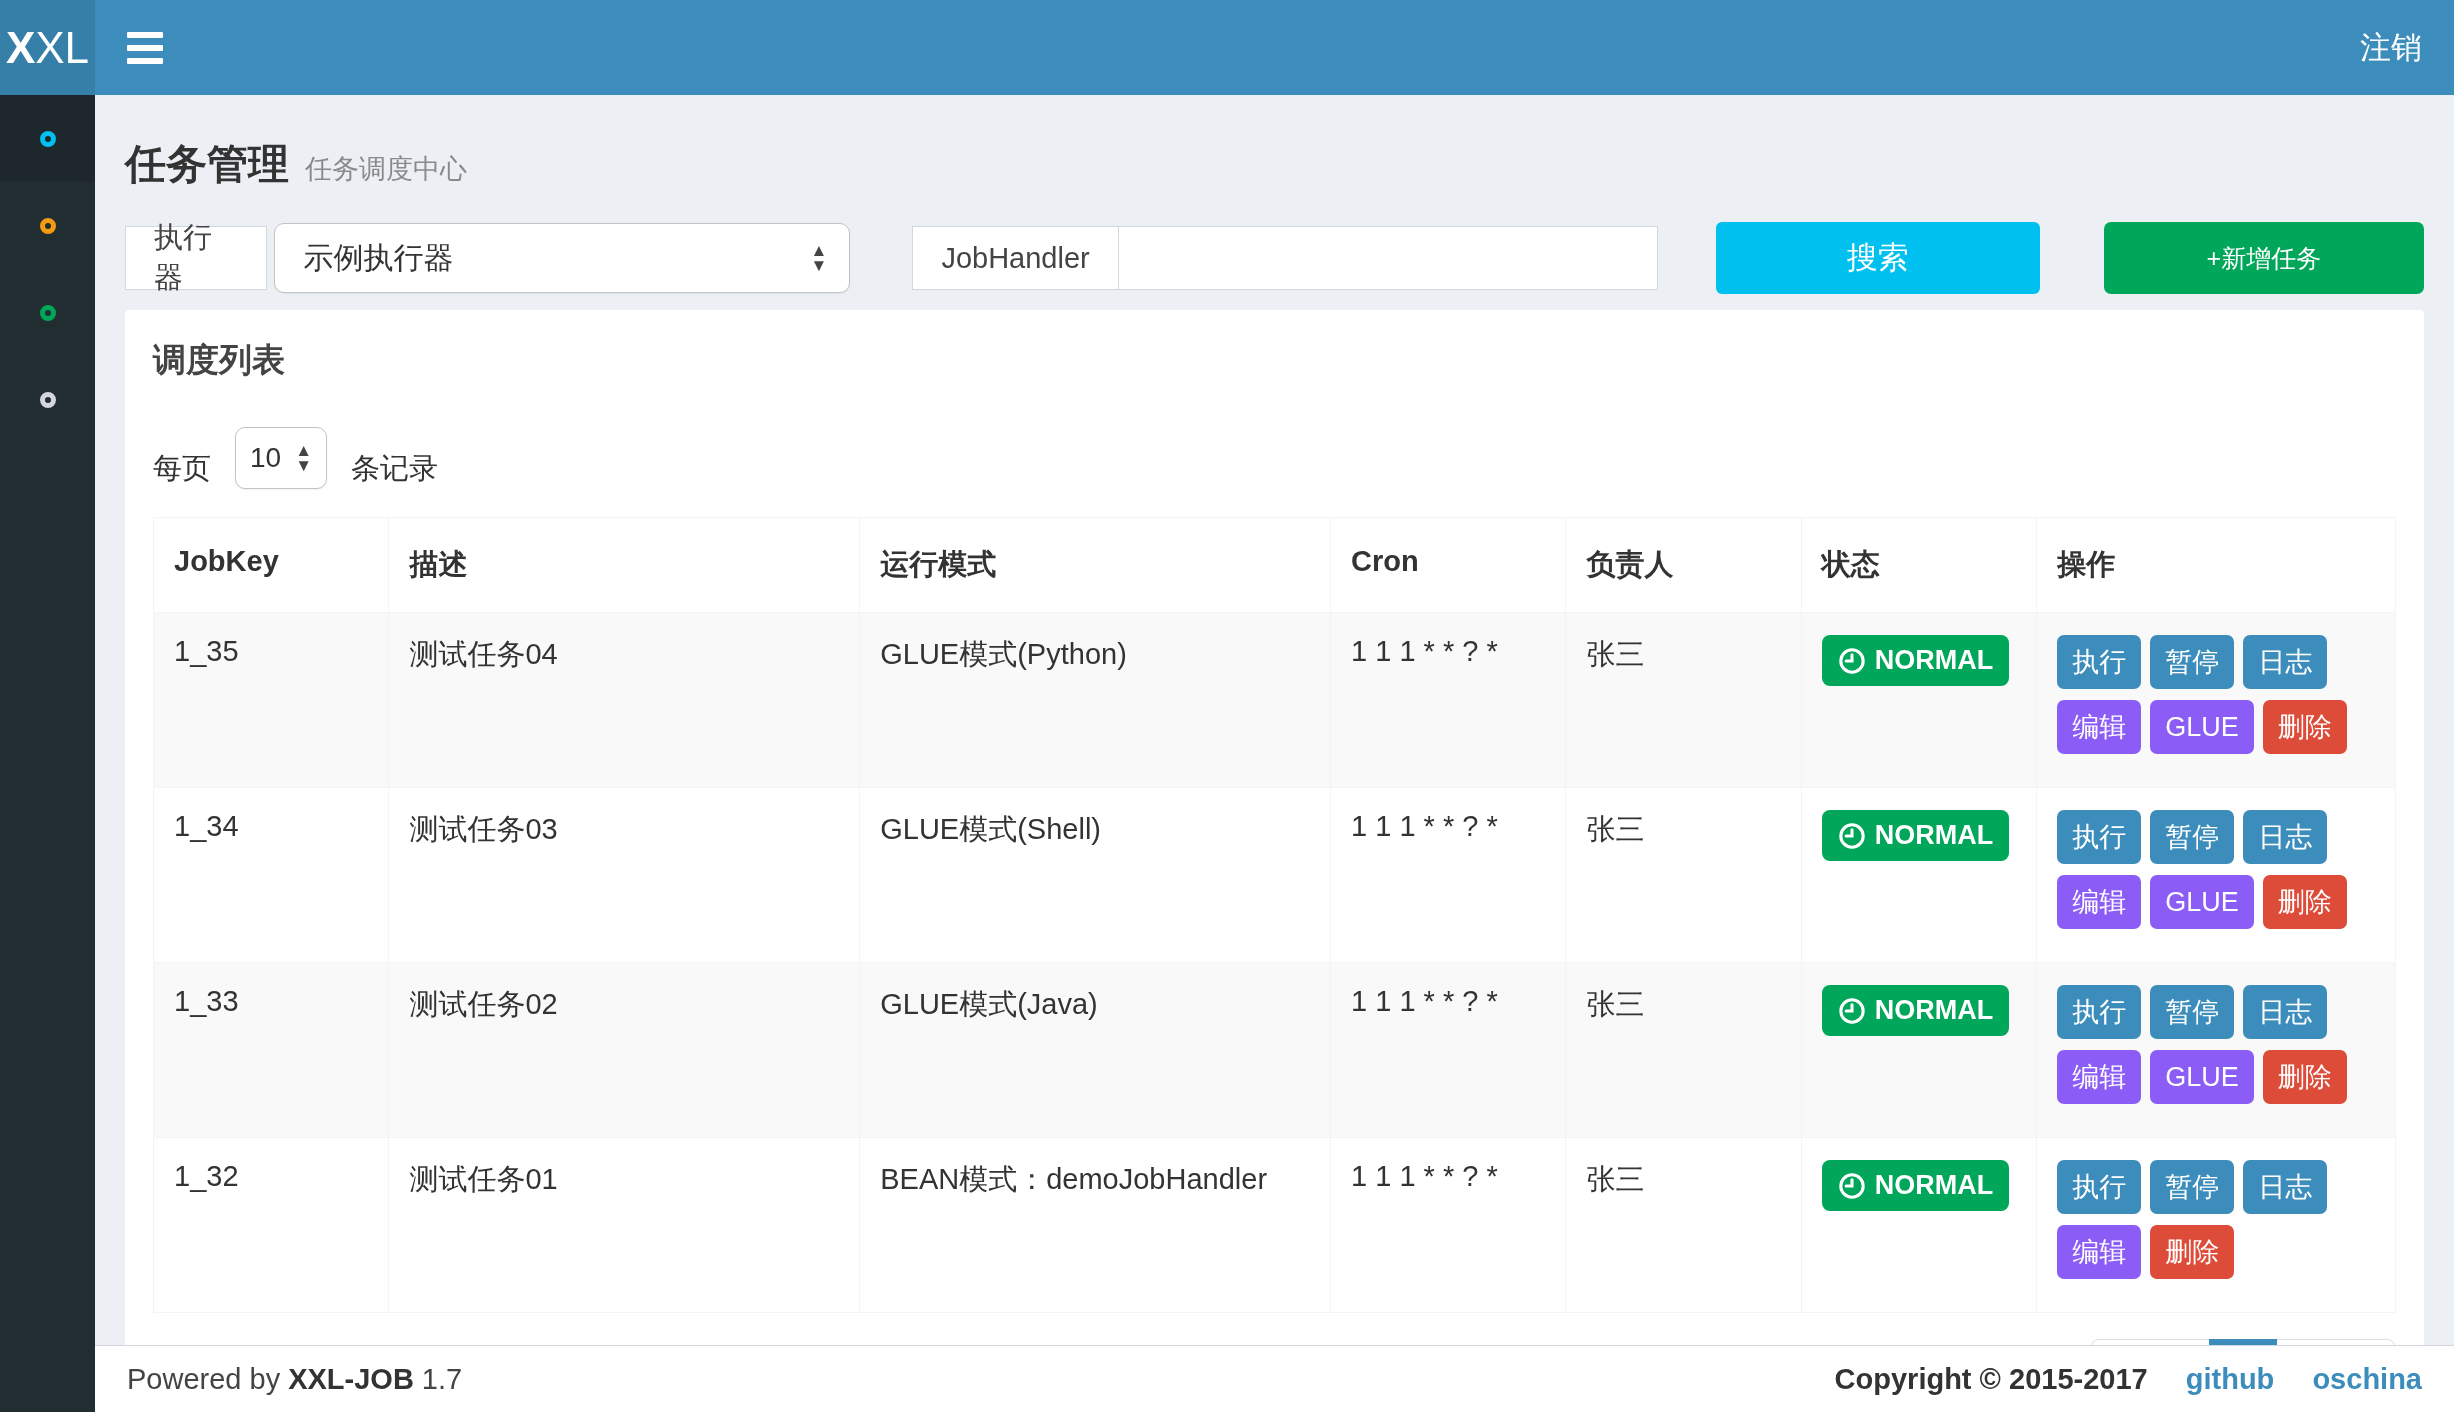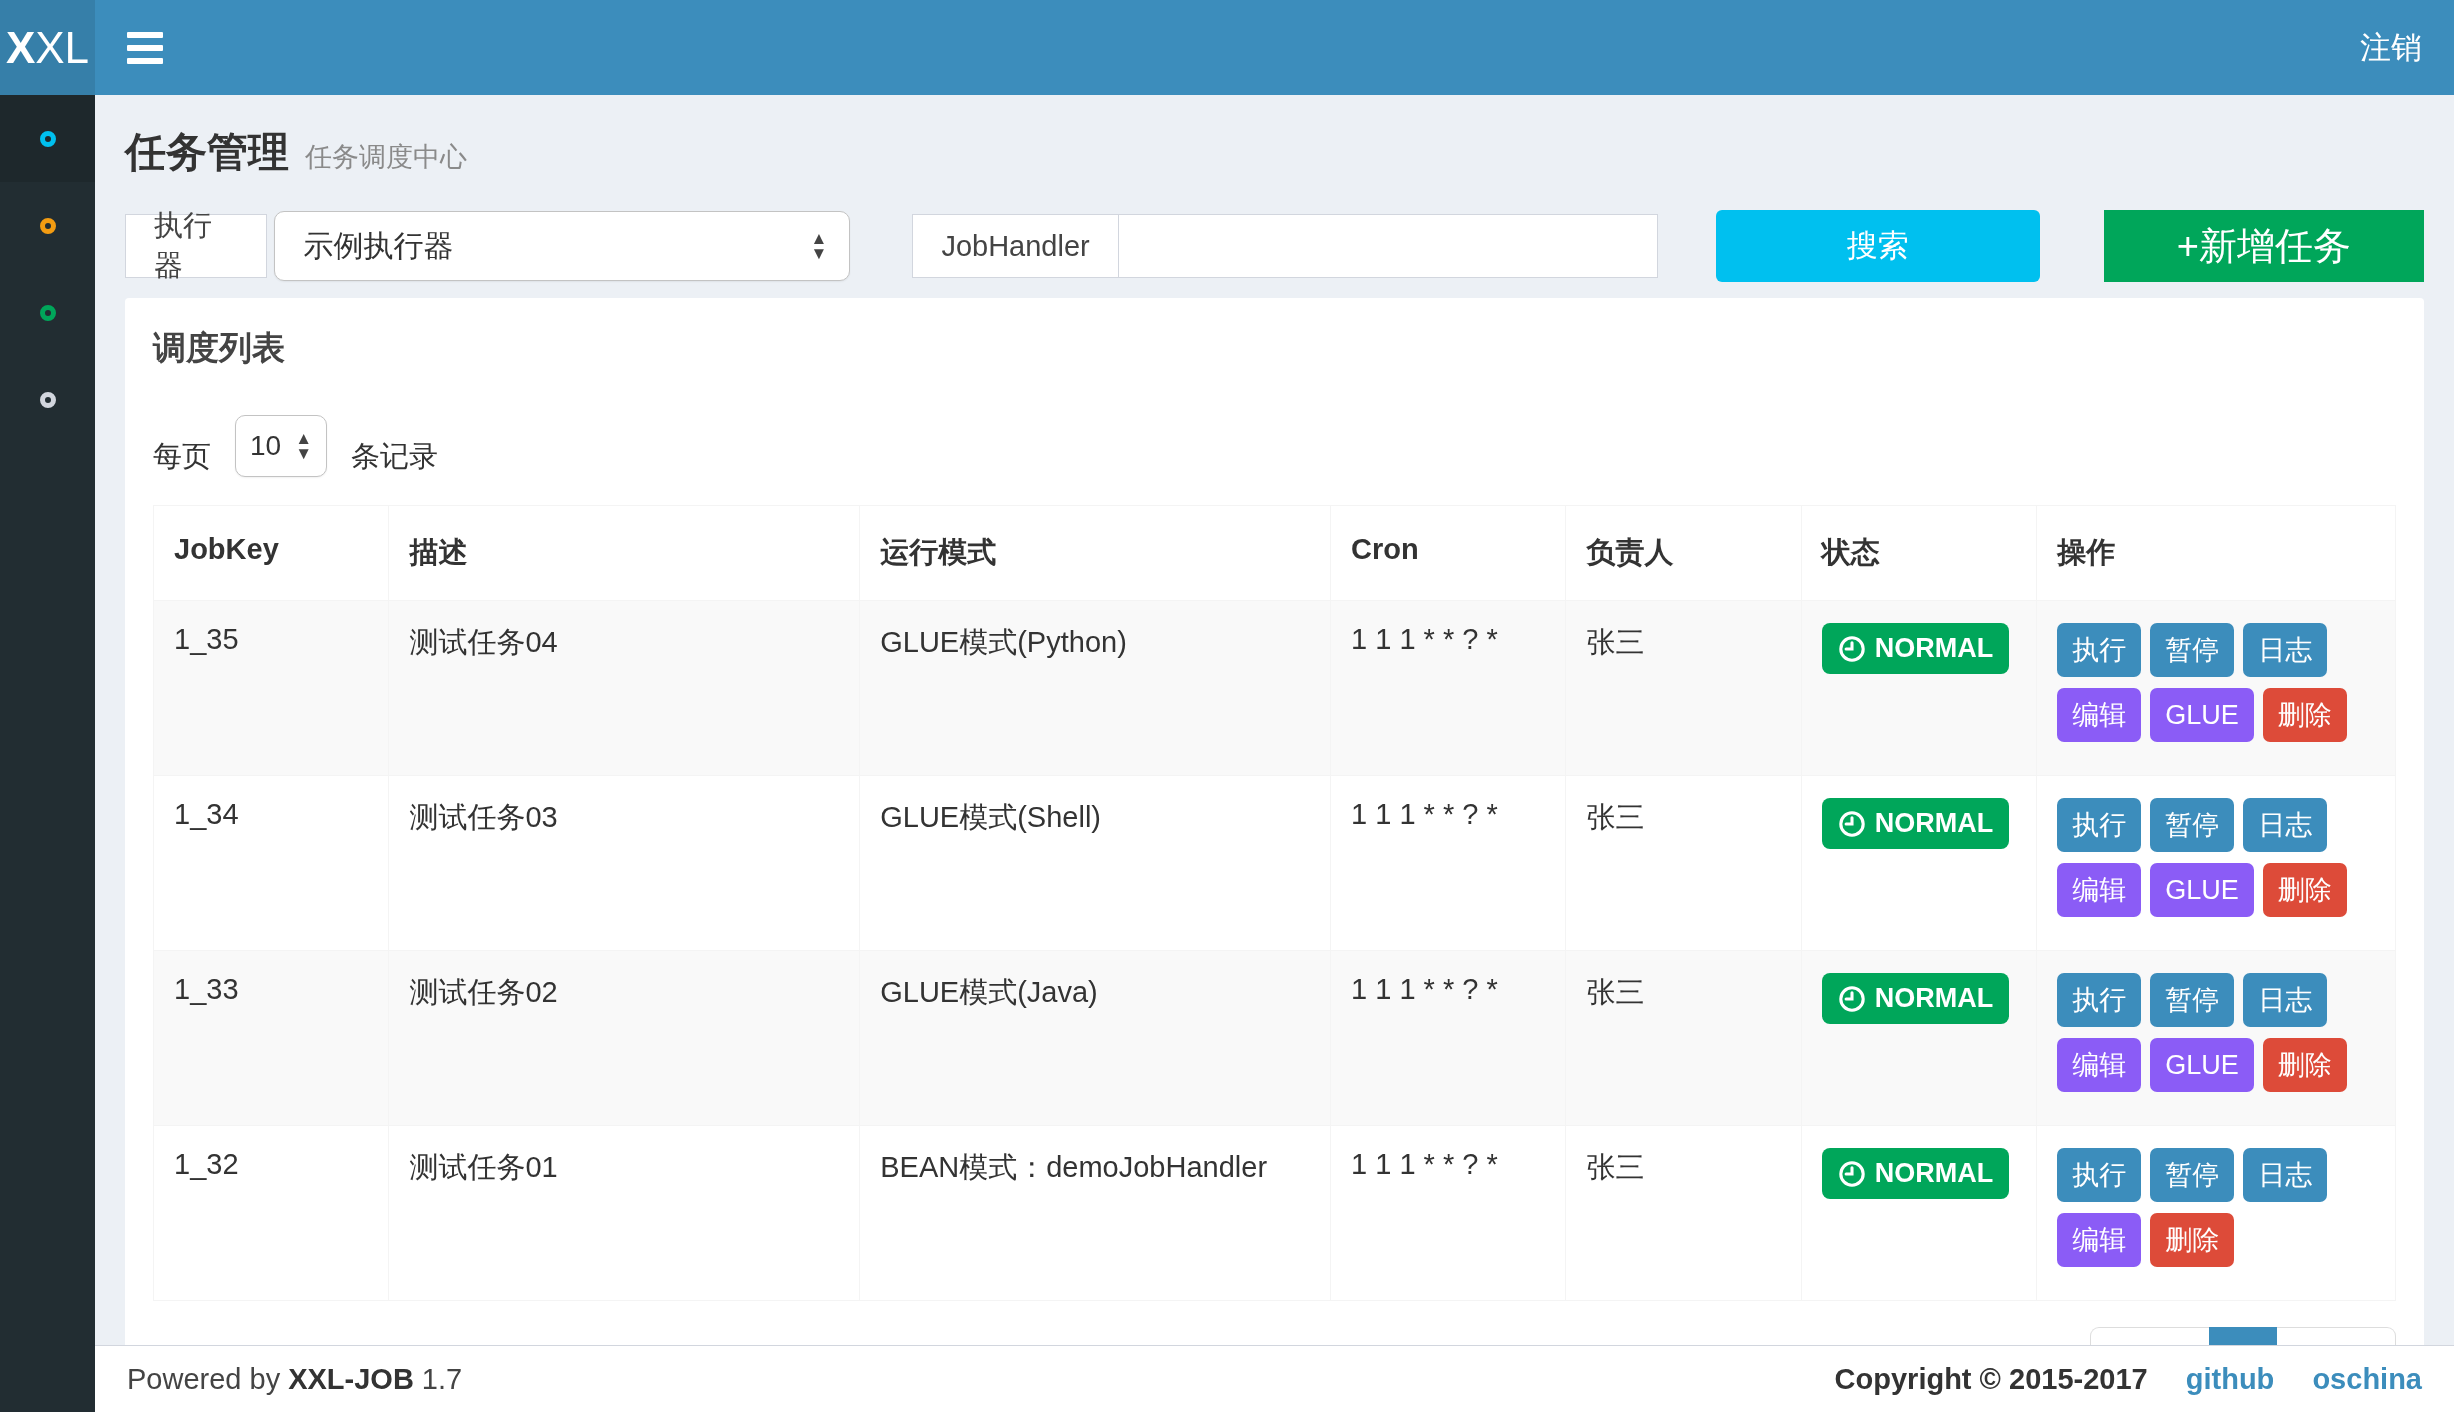--- a/index.html
+++ b/index.html
@@ -19,35 +19,35 @@
   .hamburger { display: flex; flex-direction: column; gap: 7px; cursor: pointer; }
   .hamburger .bar { width: 36px; height: 6px; background: #fff; border-radius: 1px; }
   .logout { color: #fff; font-size: 31px; cursor: pointer; }
   
   .sidebar { position: absolute; top: 95px; left: 0; bottom: 0; width: 95px; background: #222d32; z-index: 15; }
   .side-item { height: 87px; display: flex; align-items: center; justify-content: center; cursor: pointer; }
   .side-item.active { background: #1e282c; }
   .circle { width: 16px; height: 16px; border: 5px solid #fff; border-radius: 50%; }
   
   .wrapper { position: absolute; left: 95px; top: 95px; right: 0; bottom: 0; background: #ecf0f5; }
-  .content-header { padding: 30px 30px 16px; }
+  .content-header { padding: 42px 30px 16px; }
   .content-header h1 { display: flex; align-items: baseline; gap: 16px; font-weight: 600; }
   .page-title { font-size: 41px; color: #333; }
   .page-subtitle { font-size: 27px; color: #8a8a8a; font-weight: 400; }
   
   .filter-row { display: flex; align-items: center; margin: 14px 30px 0; height: 72px; }
   .addon { background: #fff; border: 1px solid #d2d6de; height: 64px; display: flex; align-items: center; padding: 0 28px; font-size: 29px; color: #444; }
   .select-box { width: 592px; height: 70px; background: #fff; border: 1px solid #c3c3c3; border-radius: 10px; margin-left: 7px; display: flex; align-items: center; justify-content: space-between; padding: 0 22px 0 28px; font-size: 30px; color: #333; cursor: pointer; box-shadow: 0 1px 2px rgba(0,0,0,0.06); }
   .arrows { display: flex; flex-direction: column; align-items: center; font-size: 17px; line-height: 15px; color: #444; }
   .jobhandler-group { display: flex; margin-left: 62px; }
   .jobhandler-group .addon { border-right: none; }
   .text-input { width: 540px; height: 64px; border: 1px solid #d2d6de; font-size: 29px; padding: 0 20px; color: #333; outline: none; background: #fff; }
   .btn { border: none; color: #fff; cursor: pointer; font-family: inherit; }
   .btn-search { width: 334px; height: 72px; margin-left: 58px; background: #00c0ef; font-size: 31px; border-radius: 6px; }
-  .btn-add { width: 330px; height: 72px; margin-left: 64px; background: #00a65a; font-size: 38px; border-radius: 0; }
+  .btn-add { width: 330px; height: 72px; margin-left: 64px; background: #00a65a; font-size: 25px; border-radius: 7px; }
   
   .box { background: #fff; margin: 16px 30px 0; padding: 28px; border-radius: 4px; }
   .box-title { font-size: 33px; font-weight: 700; color: #444; }
   .pagesize-row { margin-top: 44px; display: flex; align-items: flex-end; gap: 24px; font-size: 29px; color: #333; }
   .pagesize-select { width: 92px; height: 62px; border: 1px solid #c3c3c3; border-radius: 10px; background: #fff; display: flex; align-items: center; justify-content: center; gap: 14px; font-size: 28px; cursor: pointer; box-shadow: 0 1px 2px rgba(0,0,0,0.06); }
   
   table { width: 100%; border-collapse: collapse; margin-top: 28px; }
   th, td { border: 1px solid #f4f4f4; text-align: left; vertical-align: top; padding: 22px 20px; font-size: 29px; color: #333; }
   th { font-weight: 700; padding: 27px 20px; }
   tbody tr { height: 144px; }

